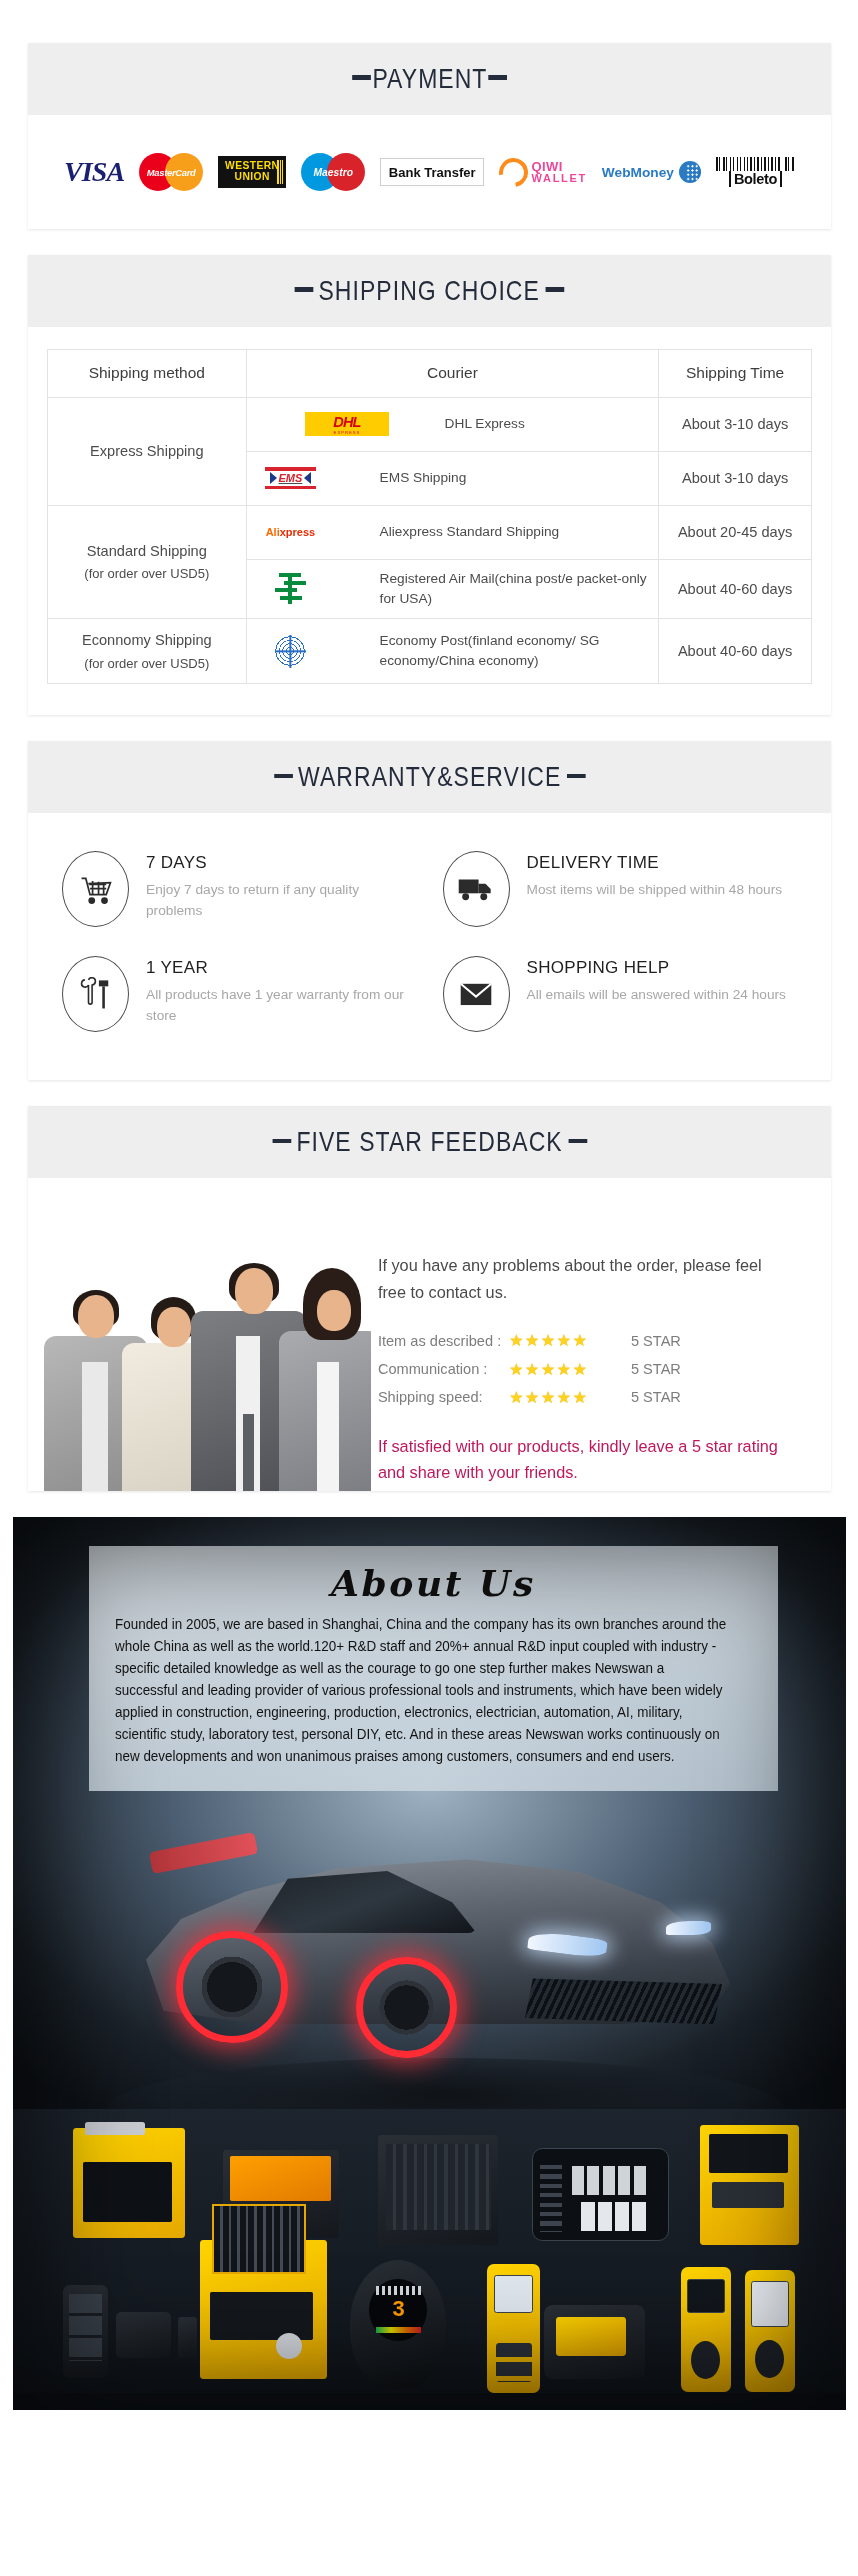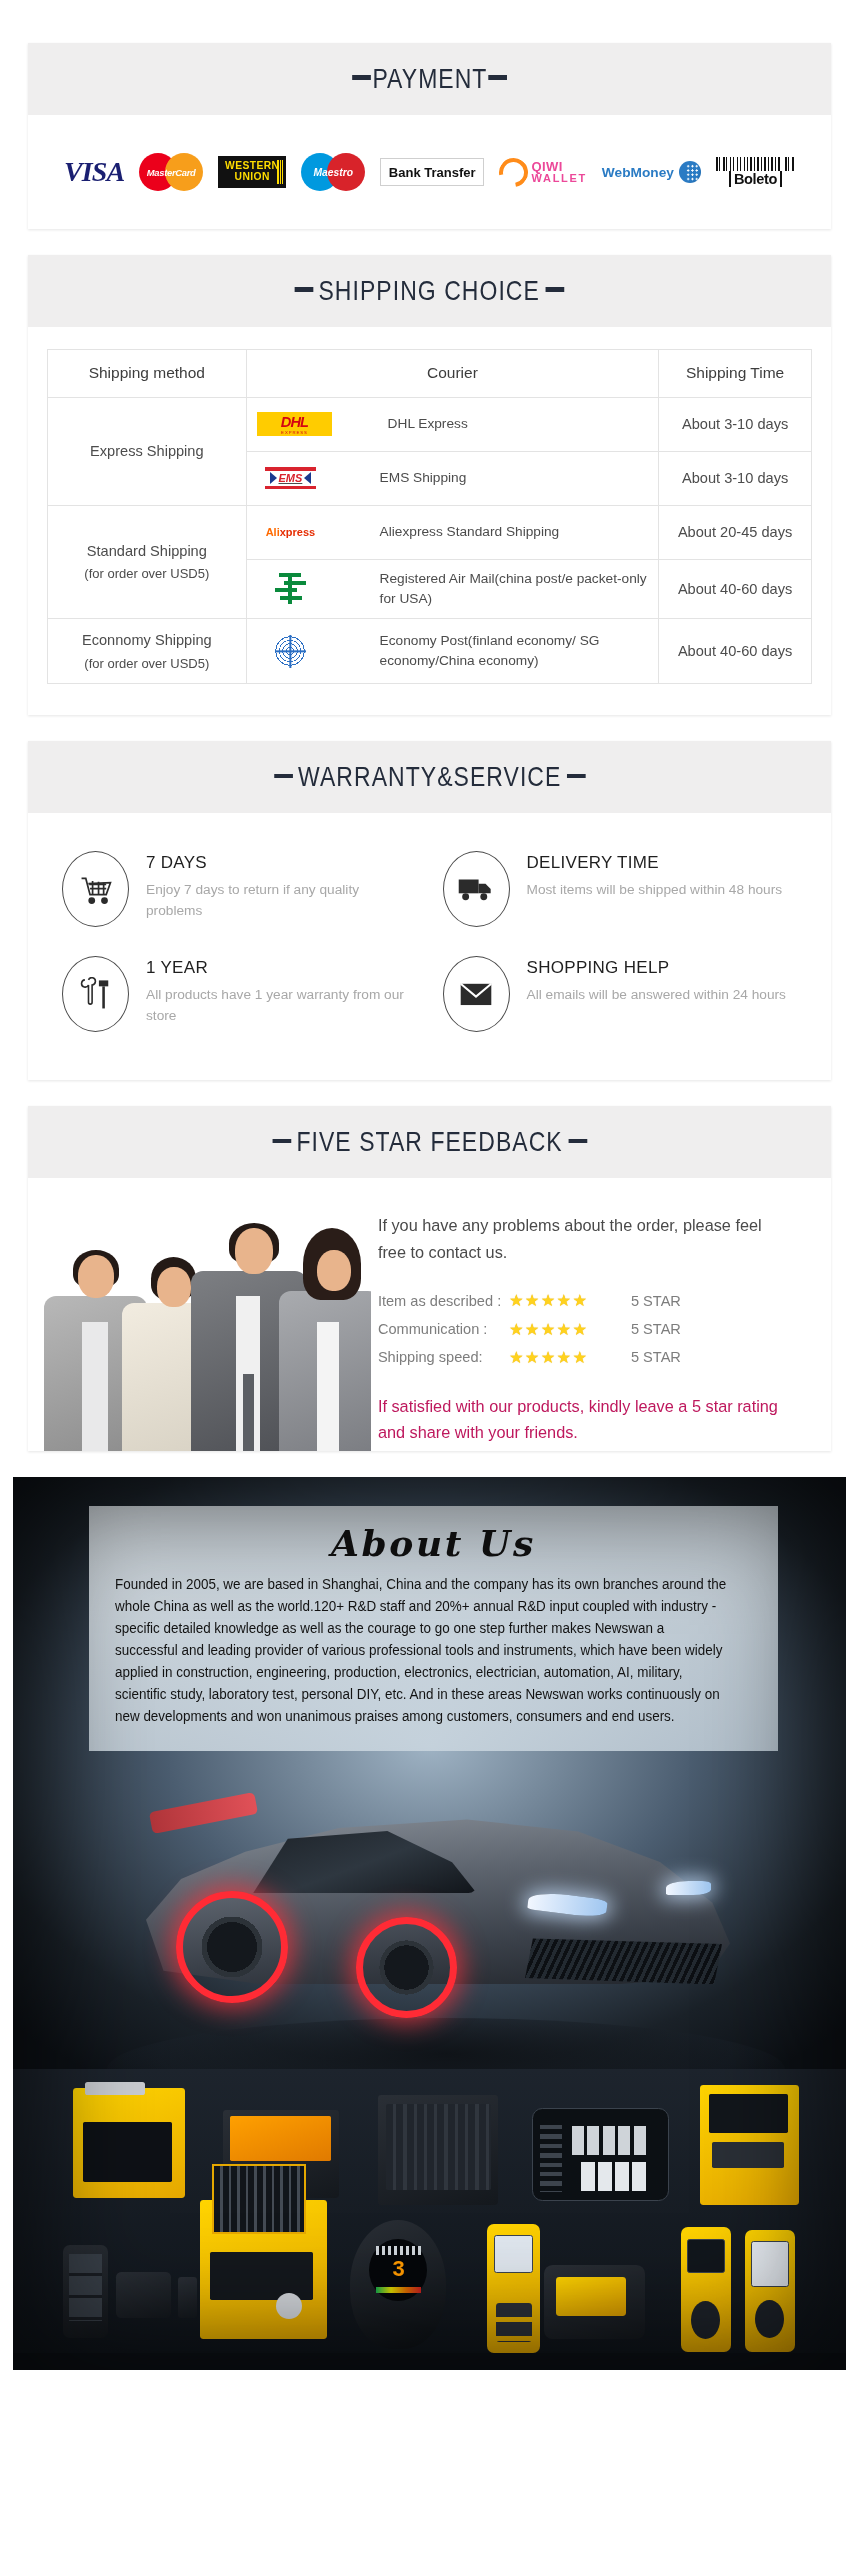--- a/index.html
+++ b/index.html
@@ -136,21 +136,21 @@
   .col-a { width: 26%; }
   .col-b { width: 54%; }
   .col-c { width: 20%; }
   .cell-method { text-align: center; line-height: 1.7; }
   .cell-method .sub { font-size: 13px; }
   .cell-time { text-align: center; font-size: 13.7px; }
   .courier-cell { display: flex; align-items: center; gap: 13.7px; }
   .courier-logo { flex: 0 0 67px; height: 36px; display: flex; align-items: center; justify-content: center; }
   .courier-name { font-size: 13.7px; color: #4c4c4c; line-height: 1.5; padding-left: 42px; }
 
-  .dhl { background: #ffcc00; width: 75px; padding: 2.6px 1.7px 0.9px 1.7px; text-align: center; }
+  .dhl { background: #ffcc00; width: 84px; padding: 2.6px 1.7px 0.9px 1.7px; text-align: center; margin-left: 48px; }
   .dhl .m { color: #d40511; font-style: italic; font-weight: bold; font-size: 14.6px; letter-spacing: -0.9px; }
   .dhl .s { color: #d40511; font-size: 4.3px; letter-spacing: 0.9px; }
   .ems { width: 62px; text-align: right; text-decoration: underline; }
   .ems .bar { height: 3.4px; background: #d9232e; margin: 1.7px 5.2px; }
   .ems .mid { display: flex; align-items: center; justify-content: center; gap: 1.7px; }
   .ems .tri { width: 0; height: 0; border-left: 7.7px solid #1b3a8f; border-top: 6px solid transparent; border-bottom: 6px solid transparent; }
   .ems .word { color: #d9232e; font-weight: bold; font-size: 11px; font-style: italic; }
   .ali { font-size: 11px; font-weight: bold; white-space: nowrap; }
   .ali .o { color: #ff6a00; }
   .ali .r { color: #e62e04; }
@@ -185,21 +185,21 @@
   .warr-circle {
     flex: 0 0 67px; width: 67px; height: 76px;
     border: 1.3px solid #4a4a4a; border-radius: 50%;
     display: flex; align-items: center; justify-content: center;
   }
   .warr-txt { padding-top: 1.7px; }
   .warr-title { font-size: 17px; color: #1f1f1f; margin-bottom: 6px; letter-spacing: 0.3px; }
   .warr-desc { font-size: 13.7px; color: #a8a8a8; line-height: 1.55; }
 
   
-  .fb-body { display: flex; min-height: 273px; }
+  .fb-body { display: flex; min-height: 273px; margin-top: 40px; }
   .fb-photo { flex: 0 0 343px; position: relative; overflow: hidden; }
   .fb-right { flex: 1; padding: 34px 38px 0 6.9px; }
   .fb-lead { font-size: 16.3px; color: #4a4a4a; line-height: 1.62; margin-bottom: 26px; }
   .fb-rows { margin-bottom: 26px; }
   .fb-row { display: flex; align-items: center; margin-bottom: 9.4px; }
   .fb-label { flex: 0 0 131px; font-size: 14.6px; color: #7d7d7d; }
   .fb-stars { flex: 0 0 122px; font-size: 16.3px; color: #ffd21e; letter-spacing: 1.3px; }
   .fb-stars span { text-shadow: 0 0 0.9px #e0a800; }
   .fb-val { font-size: 14.6px; color: #7d7d7d; }
   .fb-foot { font-size: 16.3px; color: #be185d; line-height: 1.62; }

